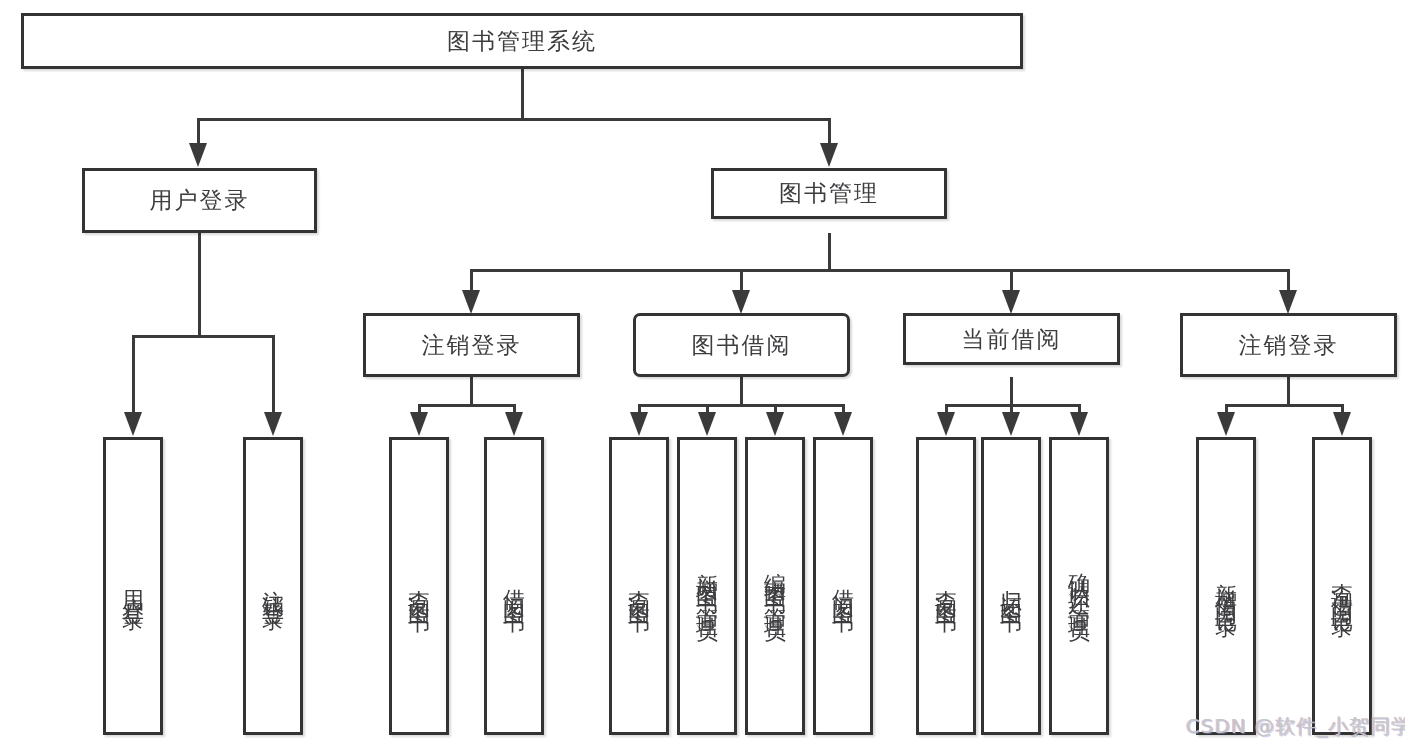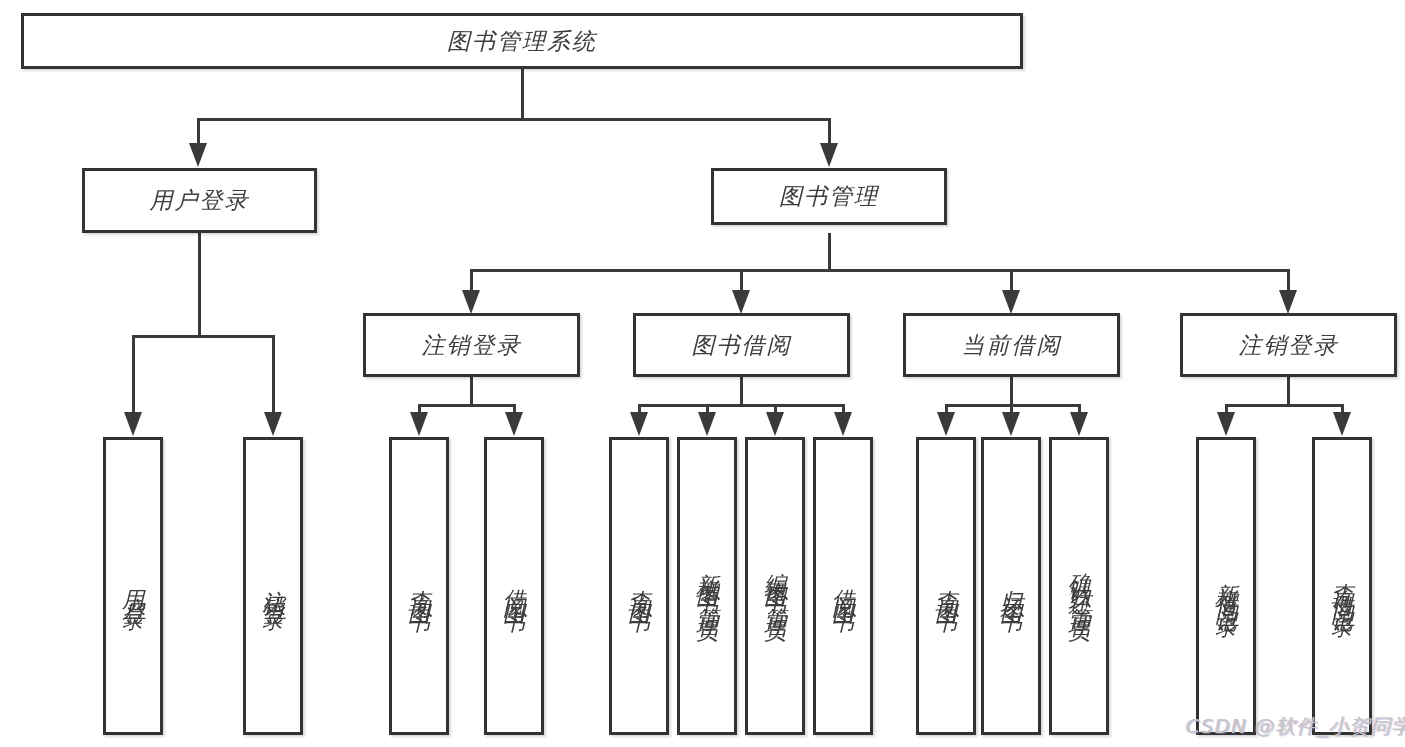--- a/index.html
+++ b/index.html
@@ -3,21 +3,20 @@
 <meta charset="utf-8">
 <style>
   html,body{margin:0;padding:0;background:#ffffff;}
   .canvas{
     position:relative;
     width:1405px;
     height:747px;
     background:#ffffff;
     overflow:hidden;
     font-family:"DejaVu Sans","Liberation Sans",sans-serif;
-    font-style:italic;
   }
   .box{
     position:absolute;
     box-sizing:border-box;
     background:#ffffff;
     border:3px solid #333333;
     display:flex;
     align-items:center;
     justify-content:center;
     color:#3d3d40;
@@ -110,30 +109,30 @@
       <div class="arrow" style="left: 1217px; top: 412px;"></div>
       <div class="arrow" style="left: 1333px; top: 412px;"></div>
     </div>
   <div id="nodes-layer">
       <div class="box h" style="left: 21px; top: 13px; width: 1002px; height: 56px;">
         <span class="lbl">图书管理系统</span>
       </div>
       <div class="box h" style="left: 82px; top: 168px; width: 235px; height: 65px;">
         <span class="lbl">用户登录</span>
       </div>
-      <div class="box h" style="left: 711px; top: 168px; width: 236px; height: 57px;">
+      <div class="box h" style="left: 711px; top: 168px; width: 236px; height: 51px;">
         <span class="lbl">图书管理</span>
       </div>
       <div class="box h" style="left: 363px; top: 313px; width: 217px; height: 64px;">
         <span class="lbl">注销登录</span>
       </div>
-      <div class="box h" style="left: 633px; top: 313px; width: 217px; height: 64px;">
+      <div class="box h" style="left: 633px; top: 313px; width: 217px; height: 64px; border-radius: 7px;">
         <span class="lbl">图书借阅</span>
       </div>
-      <div class="box h" style="left: 903px; top: 313px; width: 217px; height: 64px;">
+      <div class="box h" style="left: 903px; top: 313px; width: 217px; height: 52px;">
         <span class="lbl">当前借阅</span>
       </div>
       <div class="box h" style="left: 1180px; top: 313px; width: 217px; height: 64px;">
         <span class="lbl">注销登录</span>
       </div>
       <div class="box v" style="left: 103px; top: 437px; width: 60px; height: 298px;">
         <span class="lbl">用户登录</span>
       </div>
       <div class="box v" style="left: 243px; top: 437px; width: 60px; height: 298px;">
         <span class="lbl">注销登录</span>

